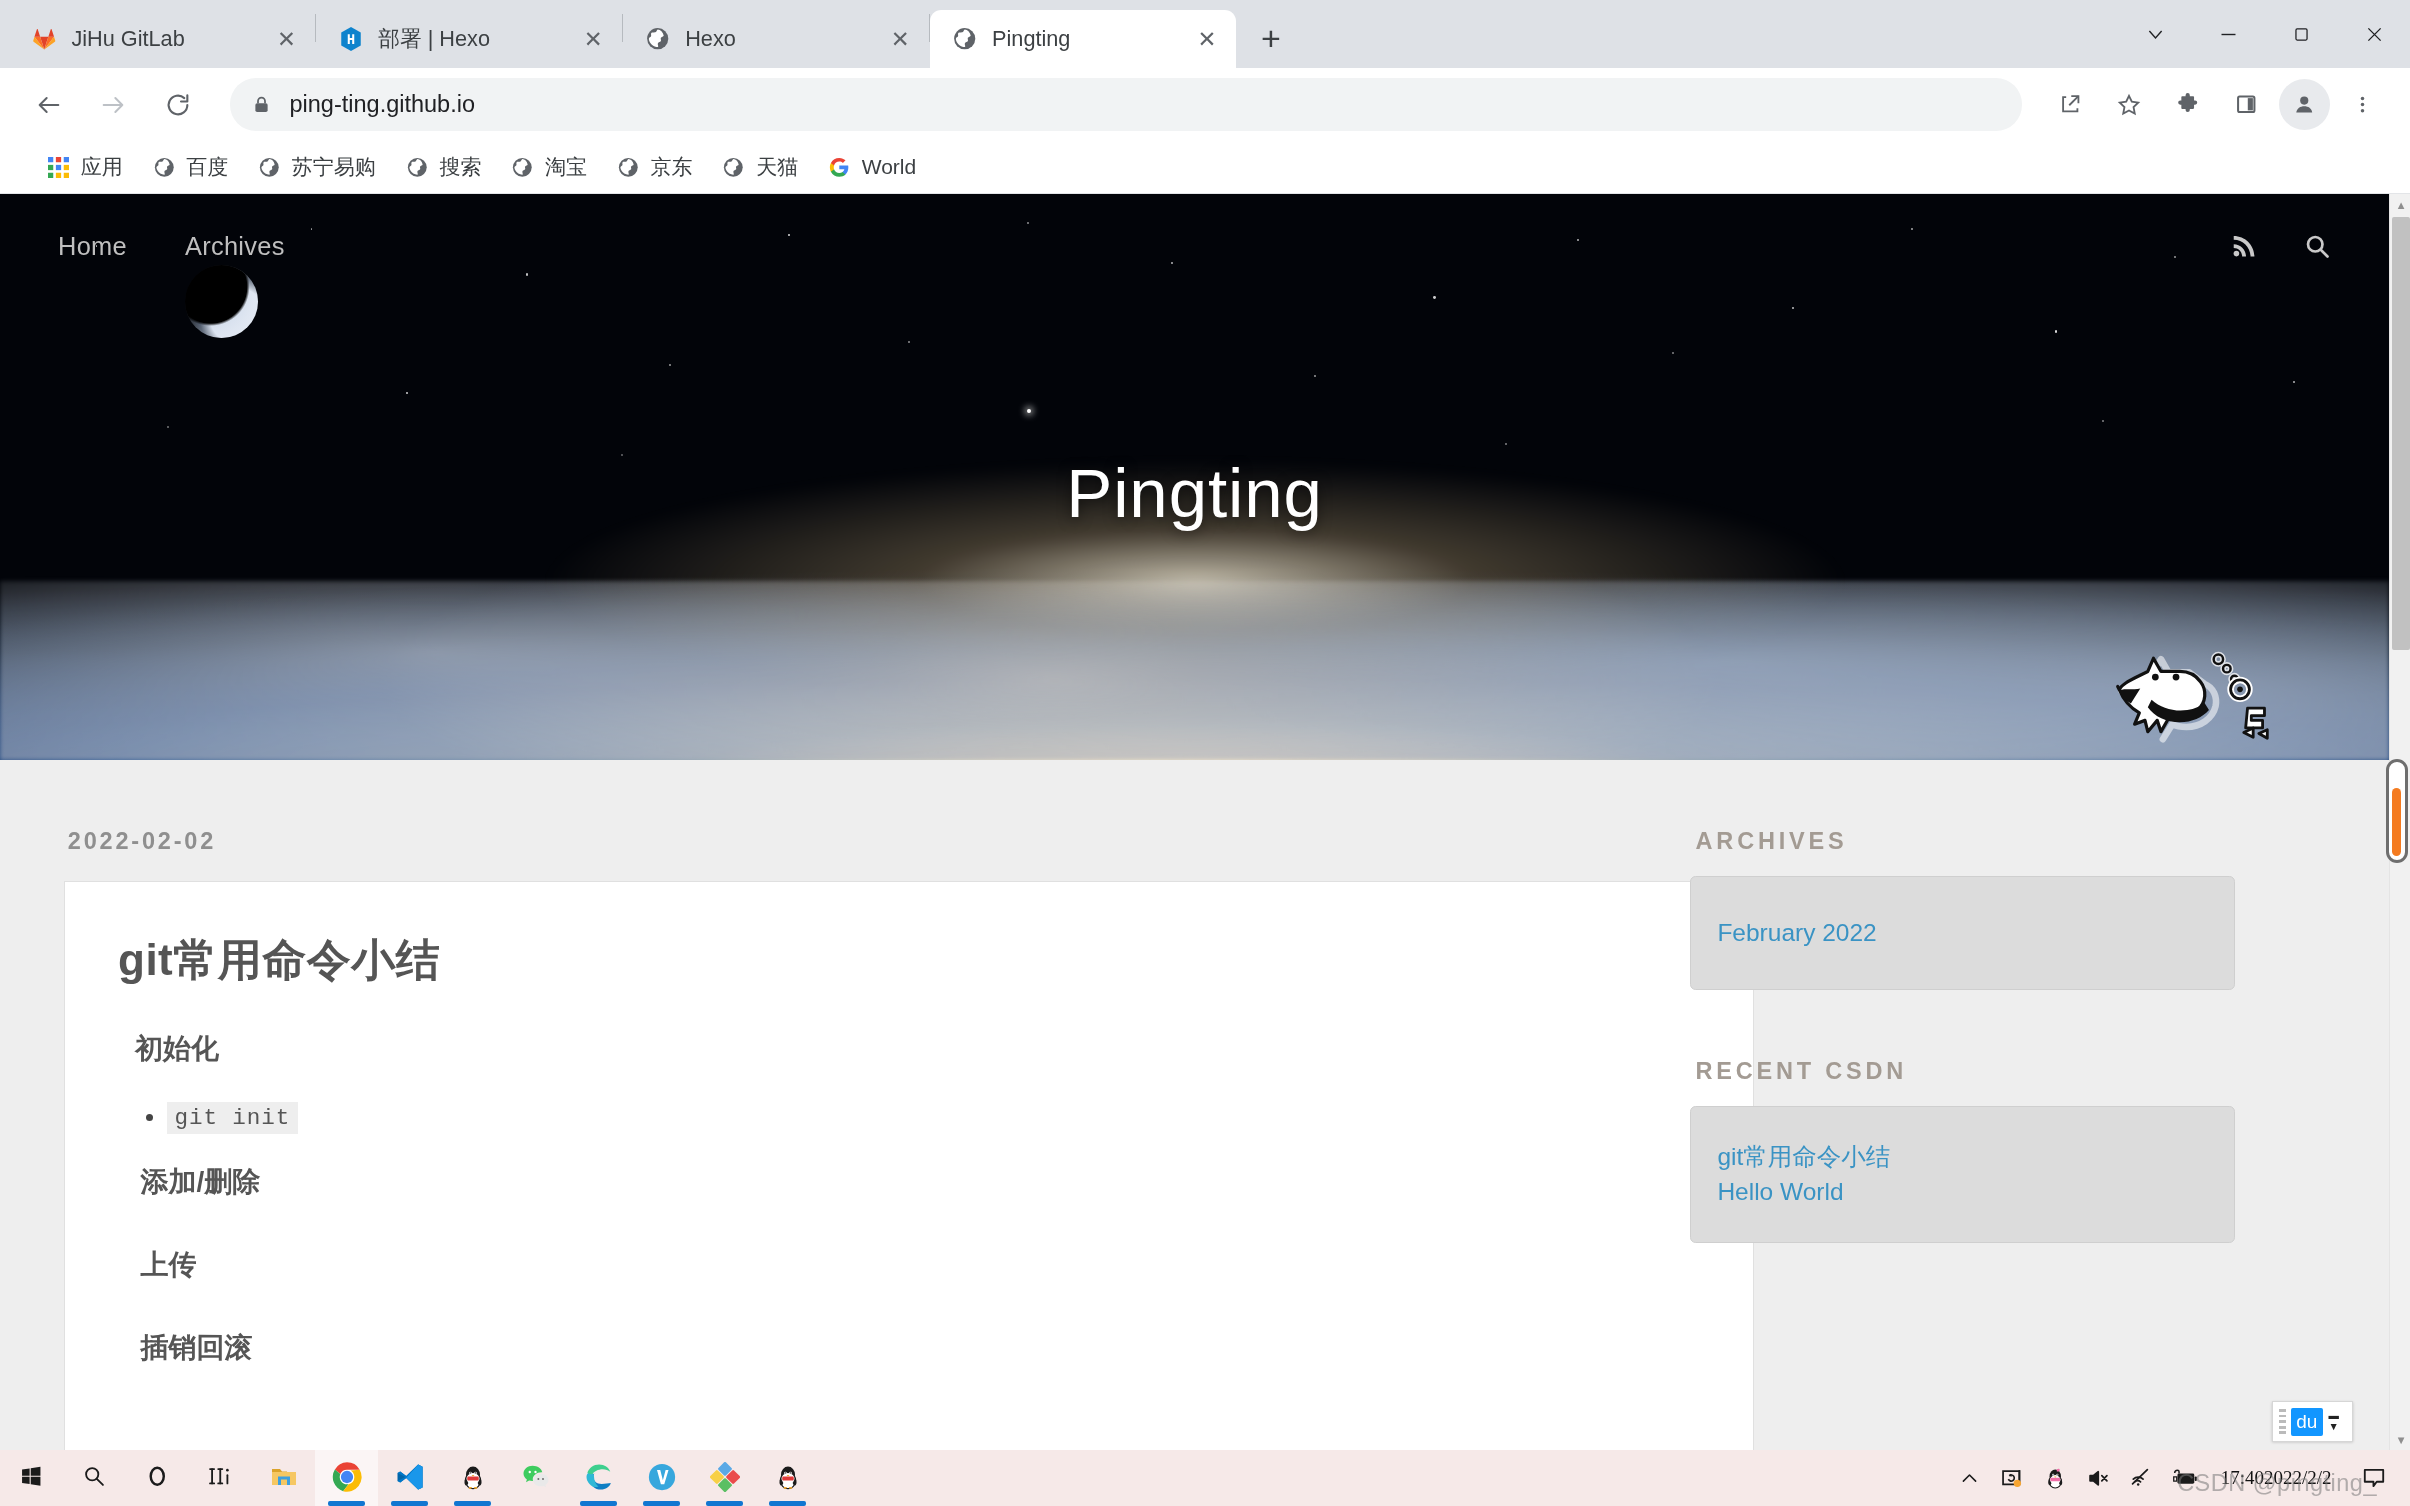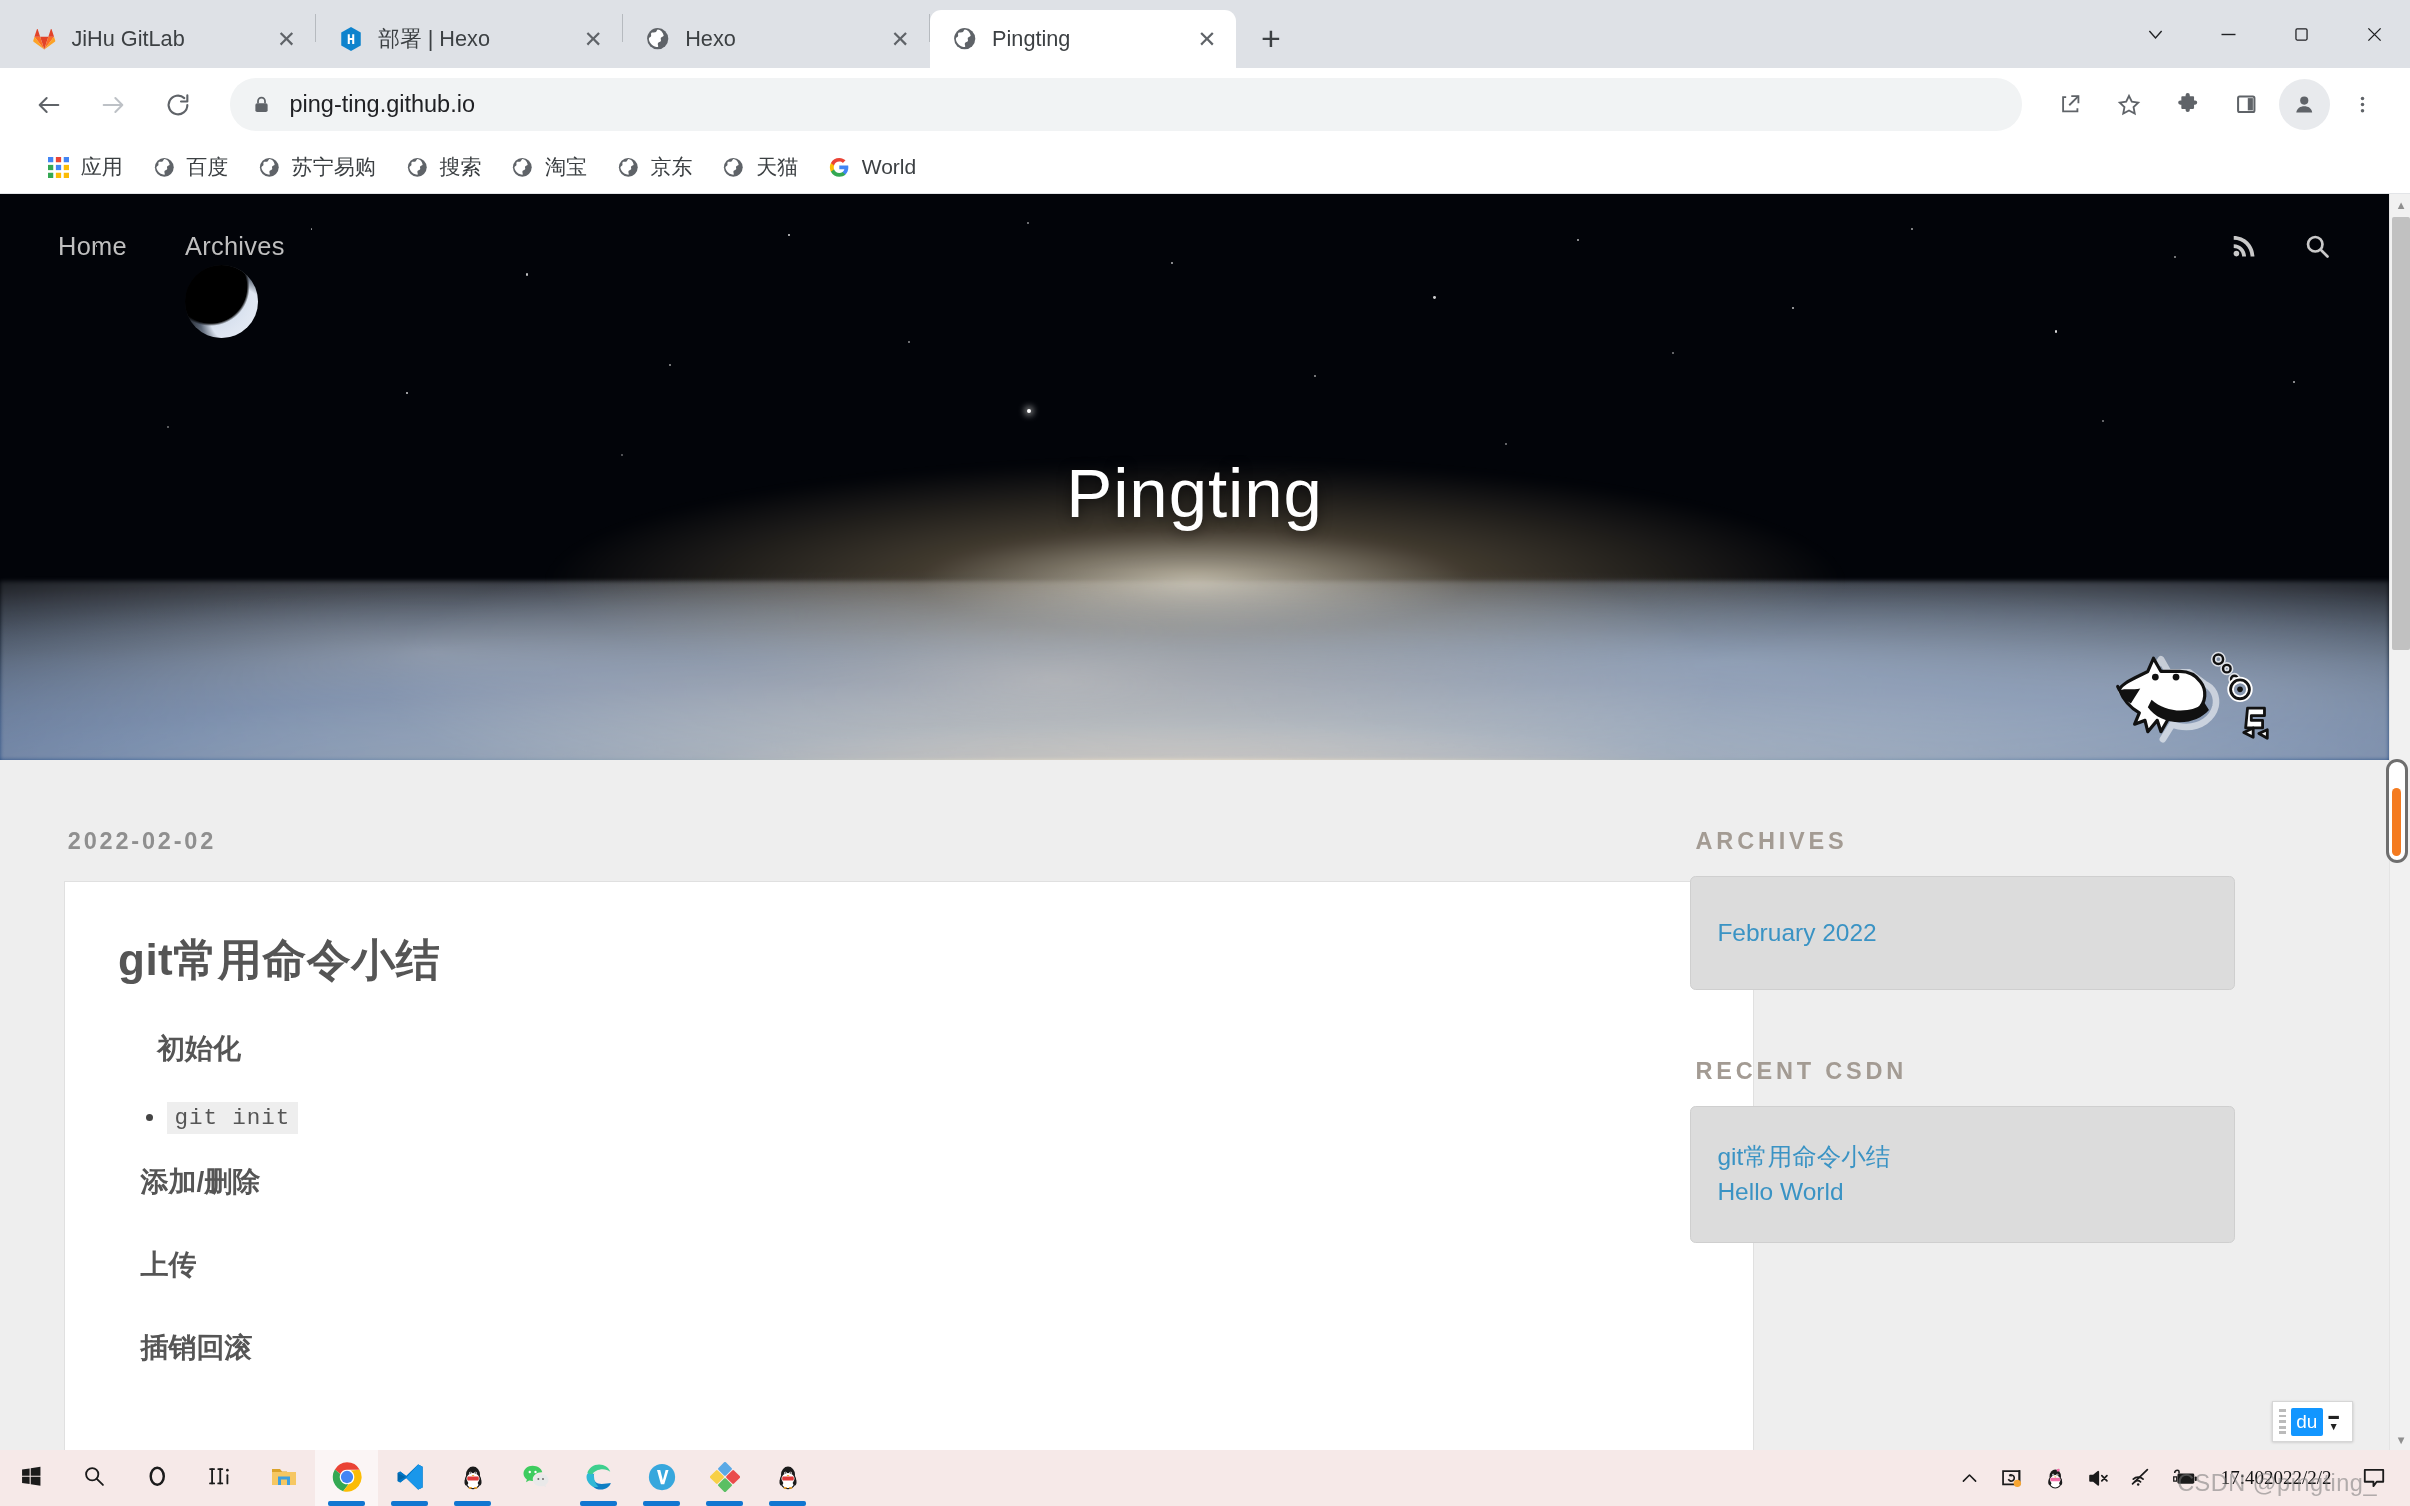--- a/index.html
+++ b/index.html
@@ -164,21 +164,21 @@
     margin-bottom:26px; padding-left:3.8px;
   }
   .post-card {
     background:#fff; border:0.9px solid #e0e0e0; padding:49px 53px 56px 53px;
     width:1690px;
   }
   .post-title {
     font-size:44px; color:#555; font-weight:700; margin-bottom:40px;
     letter-spacing:0.5px;
   }
-  .post-h2 { font-size:28px; color:#555; font-weight:700; margin:0 0 34px 39px; }
+  .post-h2 { font-size:28px; color:#555; font-weight:700; margin:0 0 34px 17px; }
   .post-ul { margin:0 0 32px 49px; }
   .post-ul li { list-style:disc; font-size:24.5px; color:#444; margin-bottom:9.4px; }
   code.inline {
     font-family:"Liberation Mono", monospace; background:#eee; color:#555;
     padding:2.8px 7.5px; font-size:22.6px; letter-spacing:0.9px;
   }
   .post-h3 { font-size:28px; color:#555; font-weight:700; margin:0 0 45px 22.6px; }
 
   .side-head {
     font-size:23.5px; color:#a39b93; font-weight:700; letter-spacing:3.8px;

